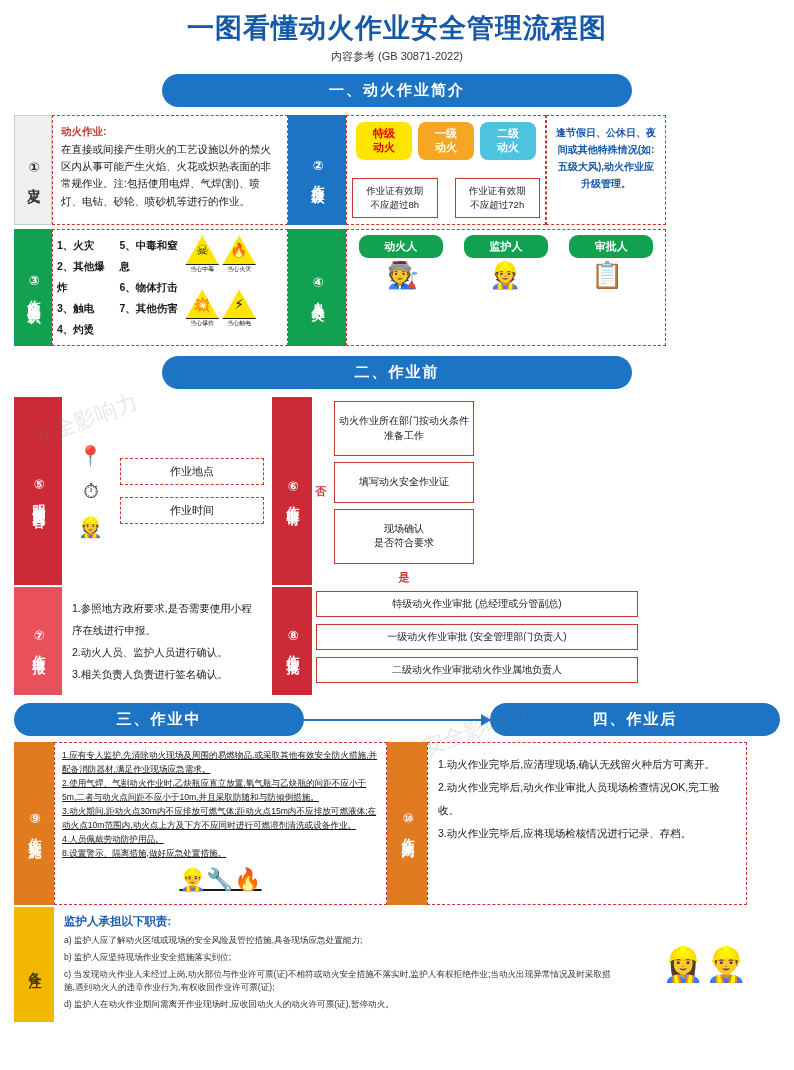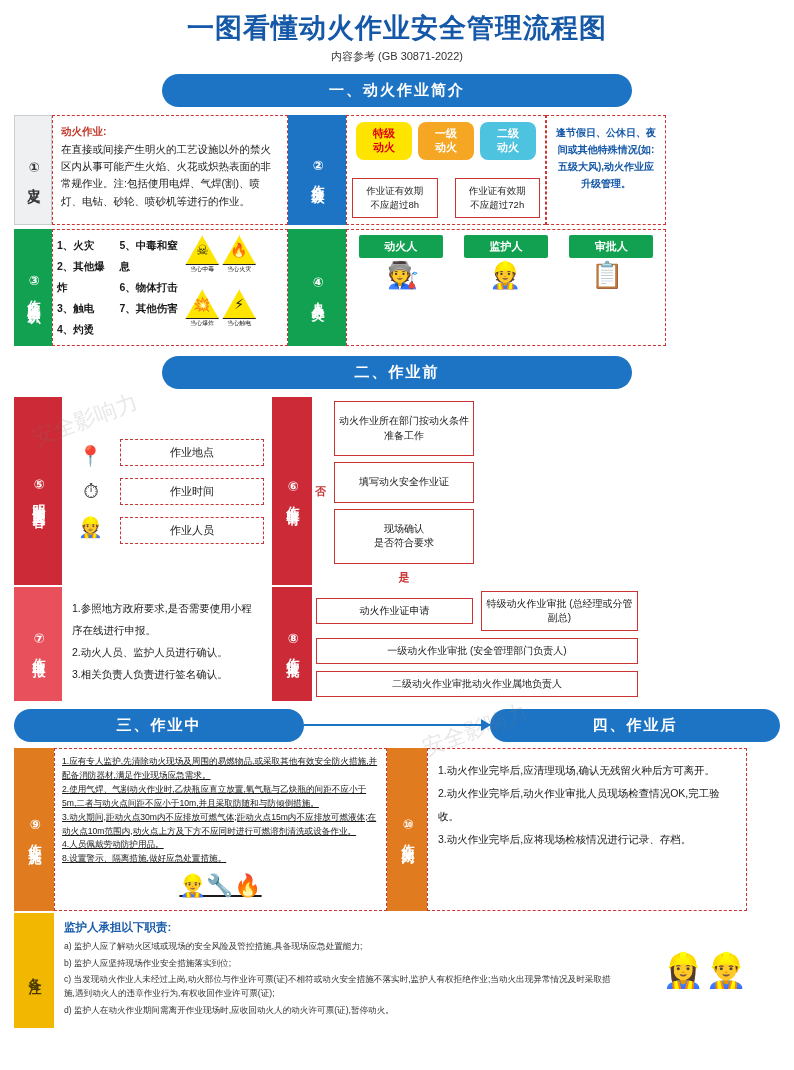--- a/index.html
+++ b/index.html
@@ -90,21 +90,21 @@
   .p1b { display:flex; margin-top:4px; }
   .lbl-risk { background:#12a150; width:38px; }
   .risk-area { width:236px; border:1.5px dashed #c33; display:flex; padding:5px 4px; gap:4px;}
   .risk-list { font-size:10.5px; line-height:2.0; display:flex; gap:10px; }
   .risk-list ul { list-style:none; margin:0; padding:0;font-weight:bold; }
   .lbl-person { background:#12a150; width:58px; }
   .person-area { width:320px; border:1.5px dashed #c33; padding:5px 6px; }
   .person-chips { display:flex; gap:10px; justify-content:space-around; }
   .pchip {
     background:#12a150; color:#fff; font-size:11px; font-weight:bold;
-    padding:4px 0; width:84px; text-align:center; border-radius:2px;
+    padding:4px 0; width:84px; text-align:center; border-radius:9px;
   }
   .person-imgs { display:flex; justify-content:space-around; margin-top:2px; }
 
   
   .p2 { display:flex; margin-top:2px; }
   .lbl-content { background:#cc2a36; width:48px; }
   .content-area { width:210px; padding:6px 8px; display:flex; gap:8px; align-items:center;}
   .content-items { flex:1; display:flex; flex-direction:column; gap:12px; }
   .ditem { border:1.4px dashed #c33; text-align:center; font-size:11px; padding:5px 0; }
   .icons-col { width:42px; display:flex; flex-direction:column; gap:12px; align-items:center; font-size:20px;}
@@ -266,21 +266,20 @@
     <div class="vlabel lbl-content">⑤明确作业内容</div>
     <div class="content-area">
       <div class="icons-col">
         <span>📍</span>
         <span>⏱</span>
         <span>👷</span>
       </div>
       <div class="content-items">
         <div class="ditem">作业地点</div>
         <div class="ditem">作业时间</div>
-        <div class="ditem">作业人员</div>
       </div>
     </div>
     <div class="vlabel lbl-apply">⑥作业申请</div>
     <div style="display:flex; width:auto;">
       <span class="mini-tag" style="align-self:center; padding:0 3px">否</span>
       <div class="flow-col">
         <div class="fbox">动火作业所在部门按动火条件准备工作</div>
         <div class="fbox">填写动火安全作业证</div>
         <div class="fbox" style="white-space:pre-line">现场确认
 是否符合要求</div>
@@ -292,21 +291,20 @@
   <div class="p2">
     <div class="vlabel lbl-declare">⑦作业申报</div>
     <div class="declare-area">
       <div>1.参照地方政府要求,是否需要使用小程序在线进行申报。</div>
       <div>2.动火人员、监护人员进行确认。</div>
       <div>3.相关负责人负责进行签名确认。</div>
     </div>
     <div class="vlabel lbl-approve">⑧作业审批</div>
     <div class="approve-area">
       <div style="display:flex; gap:8px; align-items:center;">
-        <div class="abox" style="flex:1">动火作业证申请</div>
         <div class="abox" style="flex:1">特级动火作业审批
 (总经理或分管副总)</div>
       </div>
       <div class="abox">一级动火作业审批 (安全管理部门负责人)</div>
       <div class="abox">二级动火作业审批动火作业属地负责人</div>
     </div>
   </div>
 
   <div class="banner-row">
     <div class="banner" style="width:290px">三、作业中</div>

